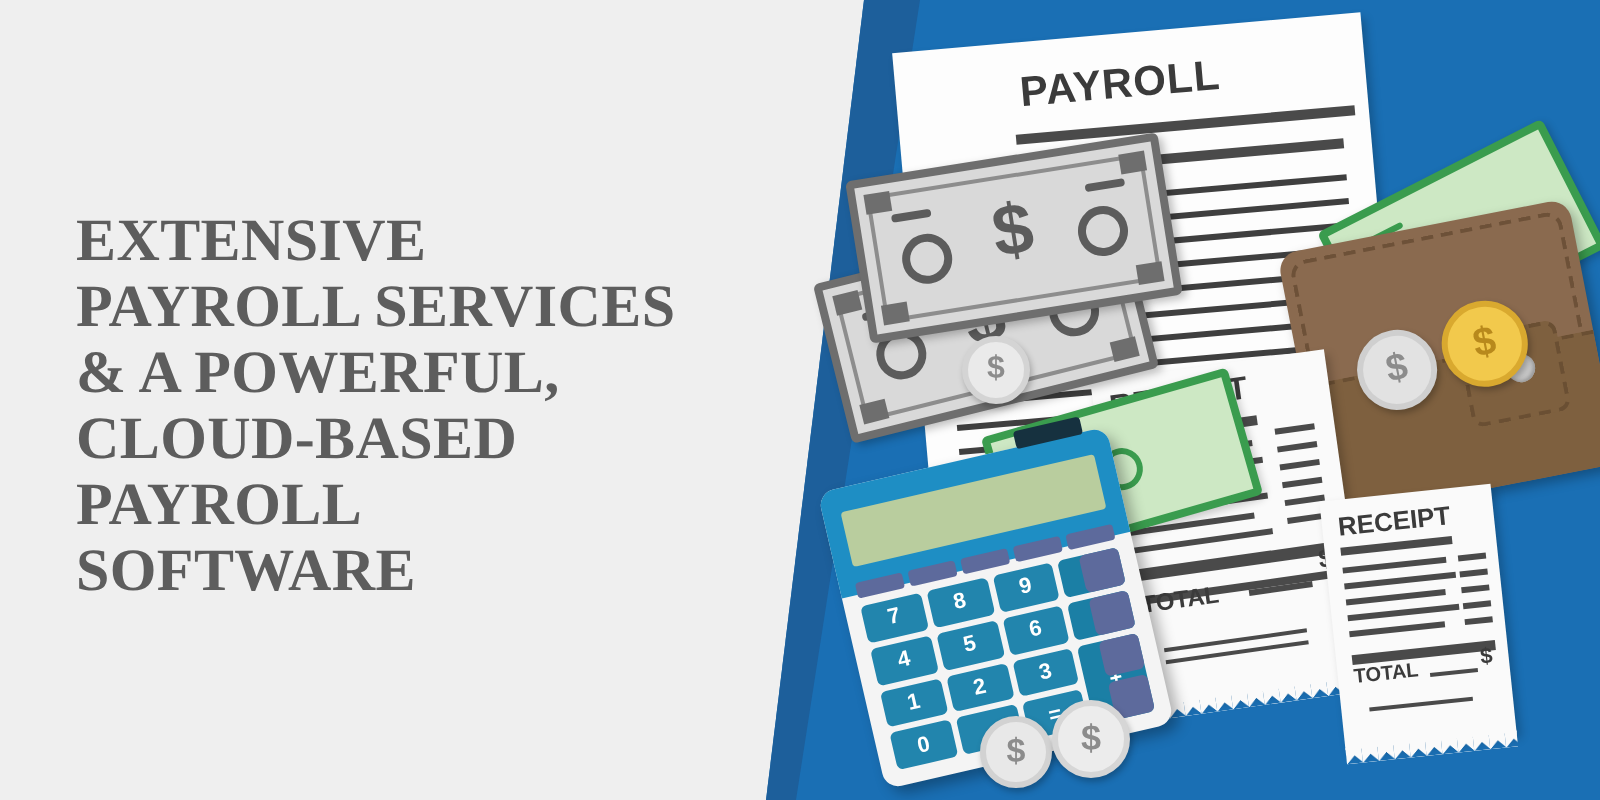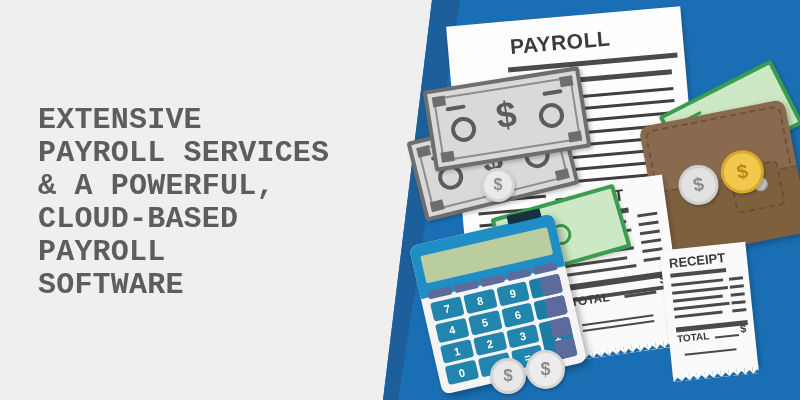--- a/index.html
+++ b/index.html
@@ -8,21 +8,21 @@
     font-family:"Liberation Sans", sans-serif;
     background:#efefef;
   }
   #banner{
     position:relative;width:800px;height:400px;overflow:hidden;
     background:#efefef;
   }
   
   #headline{
     position:absolute;left:38px;top:104px;width:350px;
-    font-family:Liberation Mono, monospace;
+    font-family:Liberation Serif, serif;
     font-weight:bold;font-size:30px;line-height:33px;
     letter-spacing:.2px;color:#5d5d5d;
     text-transform:uppercase;white-space:pre-line;
     user-select:none;
   }
   
   #blue-panel{
     position:absolute;left:0;top:0;width:800px;height:400px;
     background:#1a6fb4;
     clip-path:polygon(432px 0, 800px 0, 800px 400px, 383px 400px);

